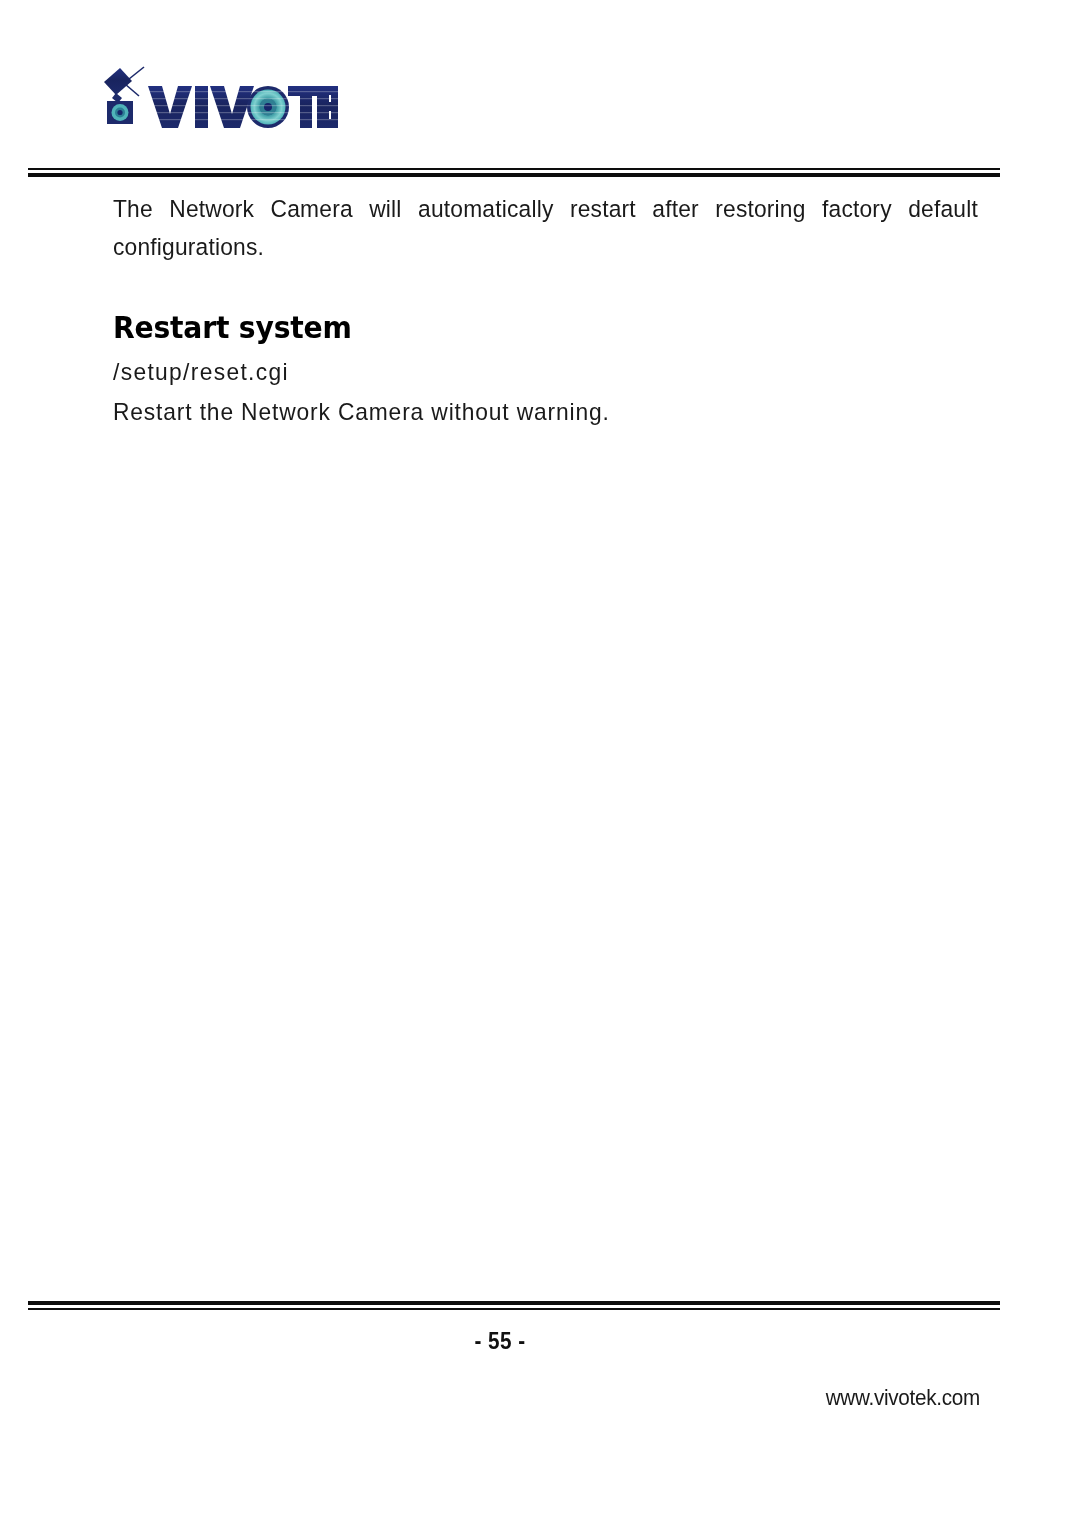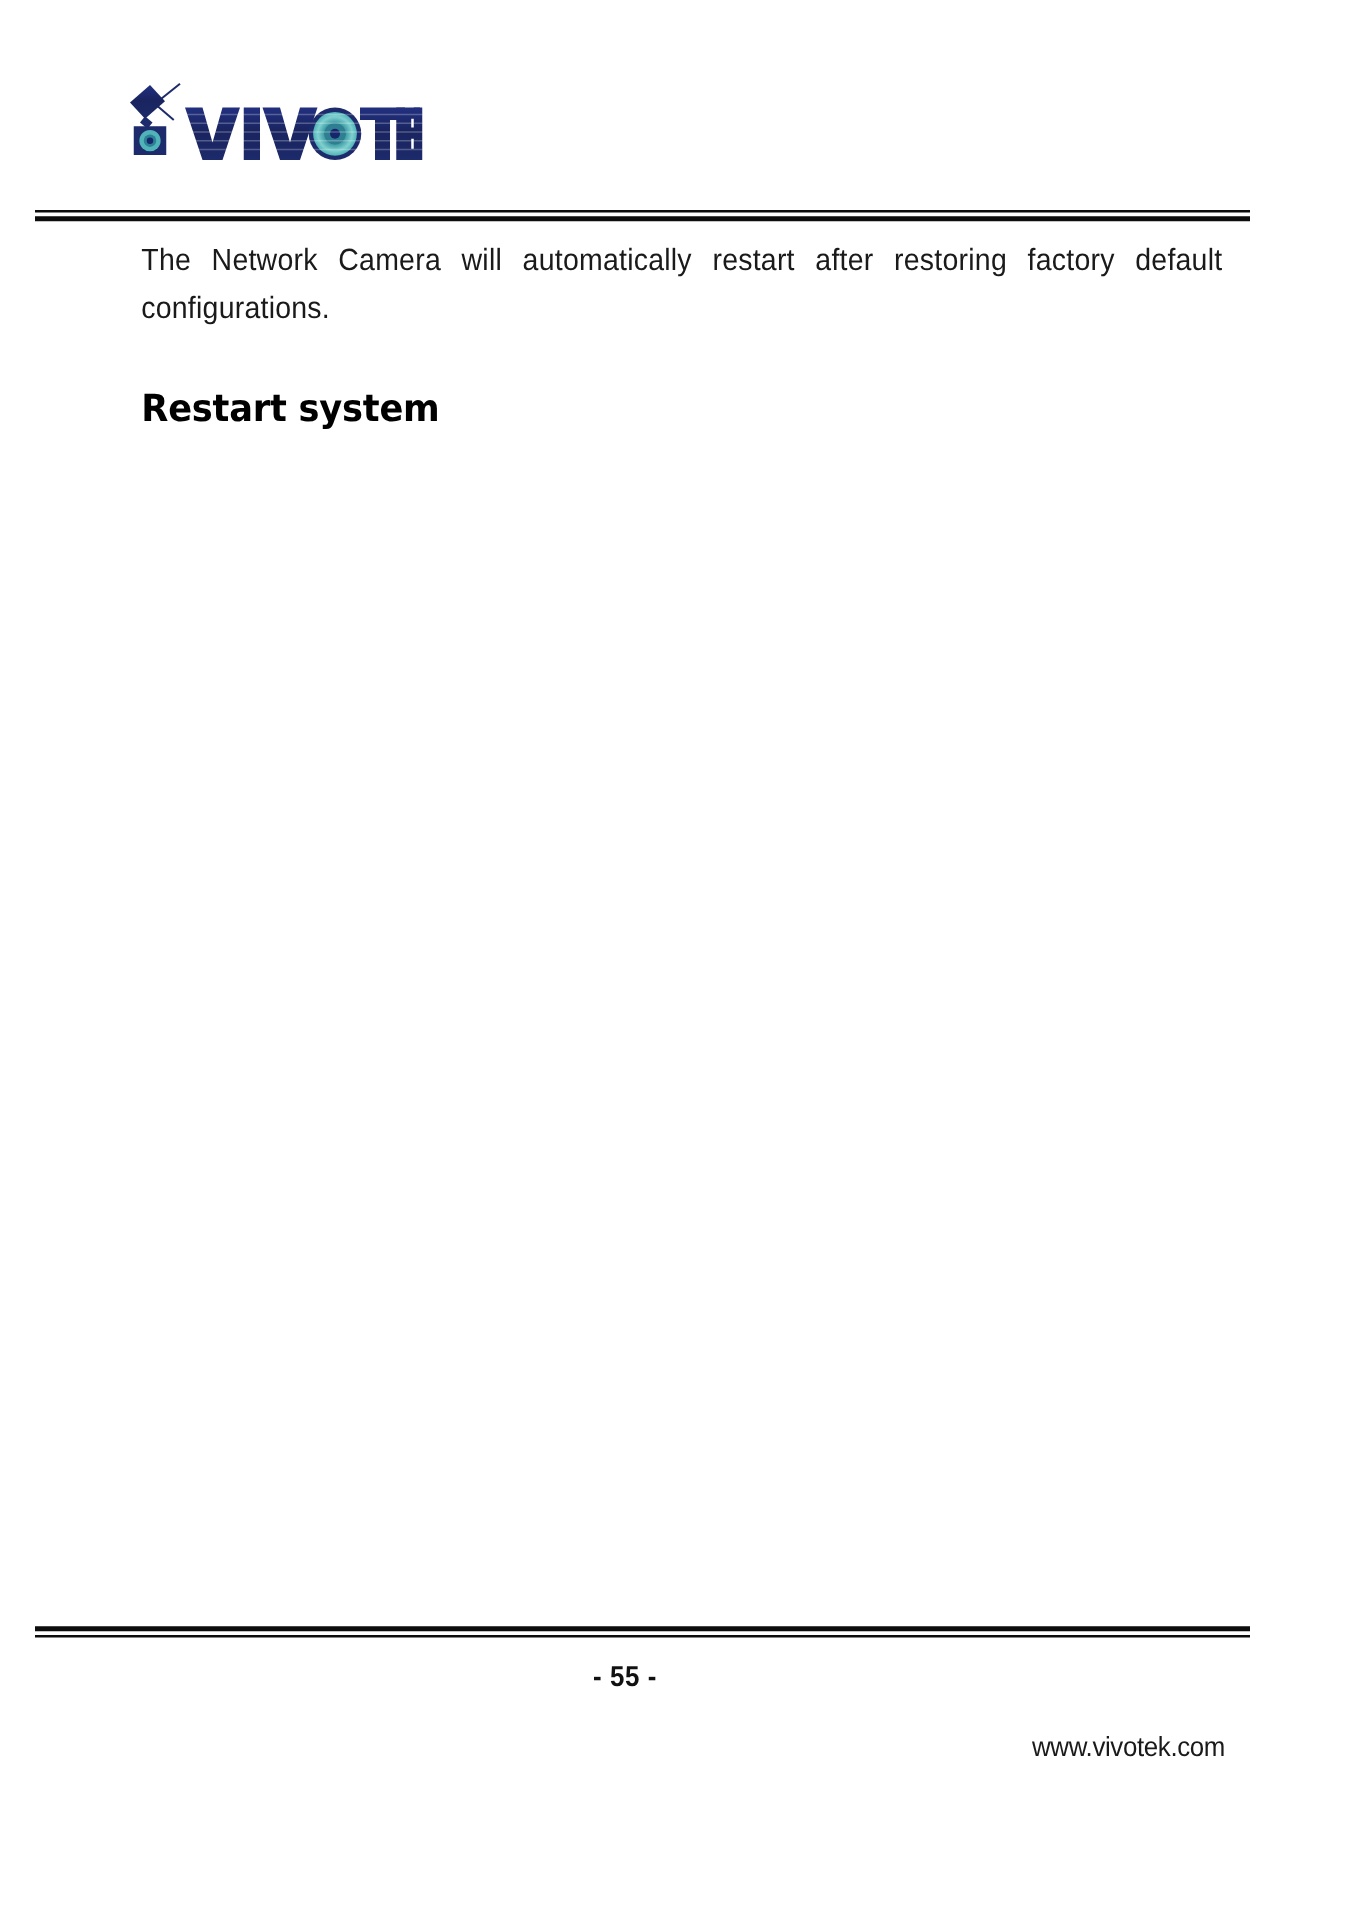--- a/index.html
+++ b/index.html
@@ -260,20 +260,24 @@
     <div class="ln-thin"></div>
     <div class="ln-thick"></div>
   </div>
 
   <div class="content">
     <p class="para">The Network Camera will automatically restart after restoring factory default configurations.</p>
   </div>
 
   <h2 class="heading">Restart system</h2>
 
+  <div class="cgi-block">
+    <div class="cgi-path">/setup/reset.cgi</div>
+    <div class="cgi-desc">Restart the Network Camera without warning.</div>
+  </div>
 
   <div class="rule-footer">
     <div class="ln-thick"></div>
     <div class="ln-thin"></div>
   </div>
 
   <div class="page-number">- 55 -</div>
 
   <div class="site-url">www.vivotek.com</div>
 

